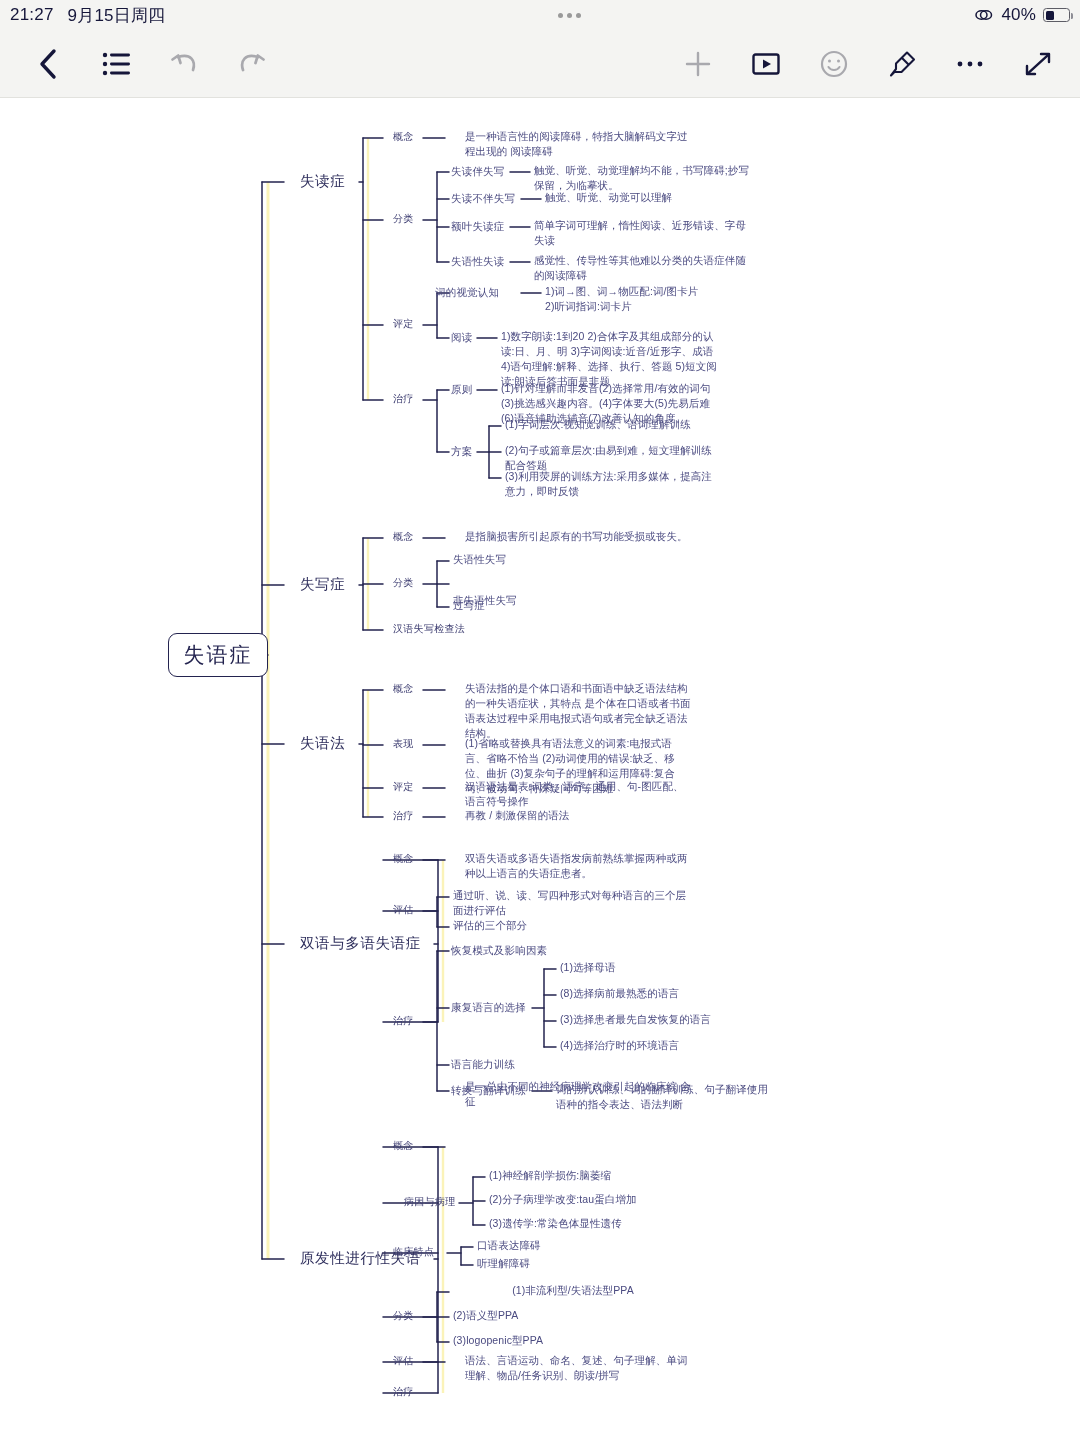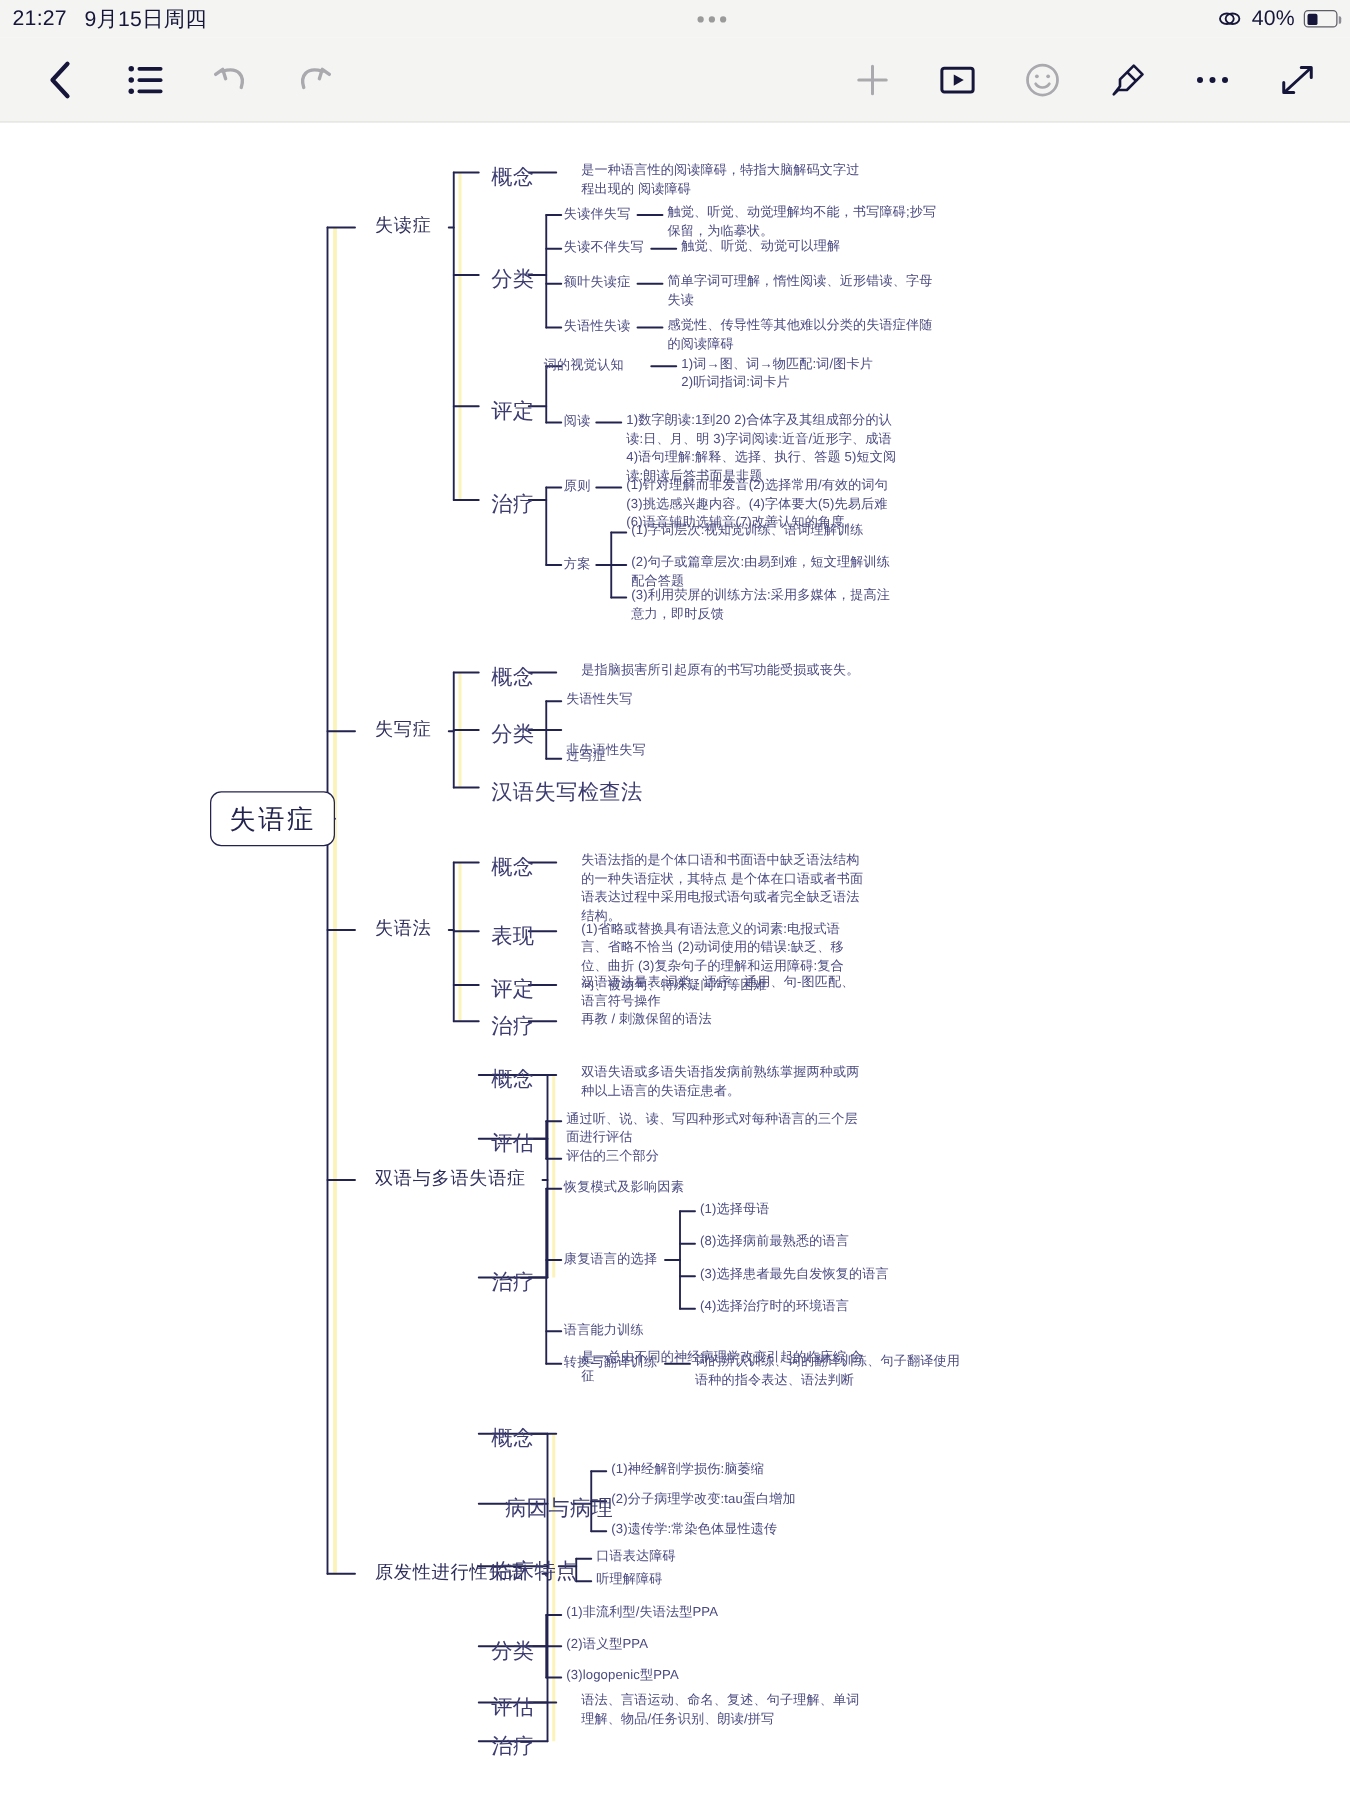--- a/index.html
+++ b/index.html
@@ -72,21 +72,21 @@
     position:absolute;
     border:1.6px solid #23234f;
     border-radius:9px;
     background:#ffffff;
     display:flex; align-items:center; justify-content:center;
     color:#23234f;
     font-size:21px;
     letter-spacing:2px;
   }
   .l1{ font-size:14.5px; color:#2e2e5c; letter-spacing:.6px; }
-  .l2{ font-size:17px; color:#3c3c70; letter-spacing:.3px; }
+  .l2{ font-size:10px; color:#3c3c70; letter-spacing:.3px; }
   .l3{ font-size:10.5px; color:#4a4a80; letter-spacing:.2px; }
   .leaf{ font-size:10.5px; color:#4a4a80; letter-spacing:.1px; }
 </style>
 </head>
 <body>
 
 <div id="statusbar">
   <div id="sb-left">
     <span id="sb-time">21:27</span>
     <span id="sb-date">9月15日周四</span>
@@ -391,20 +391,20 @@
       <div class="node l2" style="left: 393px; top: 1040px; width: 160px;">概念</div>
       <div class="node leaf" style="left: 465px; top: 980px; width: 228px;">是一总由不同的神经病理学改变引起的临床综 合征</div>
       <div class="node l2" style="left: 393px; top: 1096px; width: 160px; margin-left: 11px;">病因与病理</div>
       <div class="node leaf" style="left: 489px; top: 1069px; width: 240px;">(1)神经解剖学损伤:脑萎缩</div>
       <div class="node leaf" style="left: 489px; top: 1093px; width: 240px;">(2)分子病理学改变:tau蛋白增加</div>
       <div class="node leaf" style="left: 489px; top: 1117px; width: 240px;">(3)遗传学:常染色体显性遗传</div>
       <div class="node l2" style="left: 393px; top: 1146px; width: 160px;">临床特点</div>
       <div class="node leaf" style="left: 477px; top: 1139px; width: 240px;">口语表达障碍</div>
       <div class="node leaf" style="left: 477px; top: 1157px; width: 240px;">听理解障碍</div>
       <div class="node l2" style="left: 393px; top: 1210px; width: 160px;">分类</div>
-      <div class="node leaf" style="left: 453px; top: 1184px; width: 240px;">(1)非流利型/失语法型PPA</div>
+      <div class="node leaf" style="left: 453px; top: 1184px; width: 240px; text-align: center;">(1)非流利型/失语法型PPA</div>
       <div class="node leaf" style="left: 453px; top: 1209px; width: 240px;">(2)语义型PPA</div>
       <div class="node leaf" style="left: 453px; top: 1234px; width: 240px;">(3)logopenic型PPA</div>
       <div class="node l2" style="left: 393px; top: 1255px; width: 160px;">评估</div>
       <div class="node leaf" style="left: 465px; top: 1254px; width: 228px;">语法、言语运动、命名、复述、句子理解、单词理解、物品/任务识别、朗读/拼写</div>
       <div class="node l2" style="left: 393px; top: 1286px; width: 160px;">治疗</div>
     </div>
 </div>
 
 </body></html>

